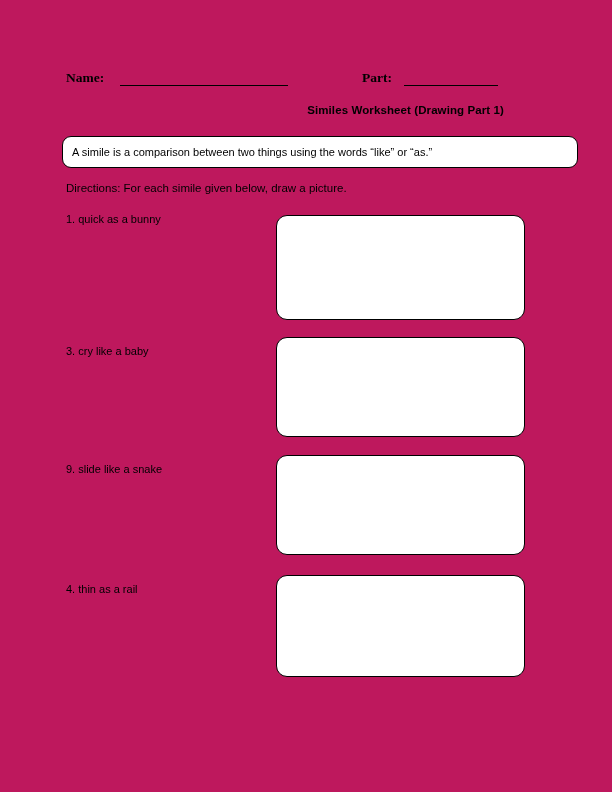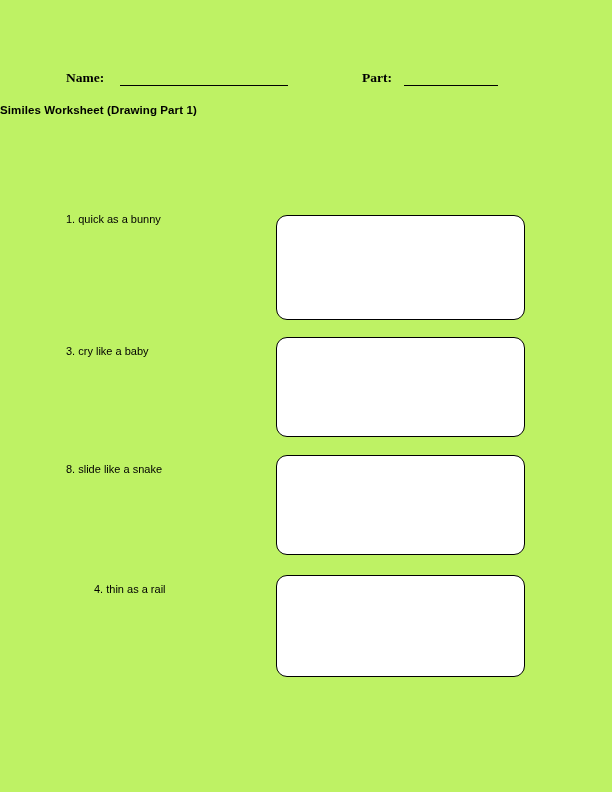--- a/index.html
+++ b/index.html
@@ -9,21 +9,21 @@
   }
   body {
     font-family: "Liberation Sans", sans-serif;
     color: #000000;
     -webkit-font-smoothing: none;
   }
   #page {
     position: relative;
     width: 612px;
     height: 792px;
-    background: #bef264;
+    background: #be185d;
     overflow: hidden;
   }
 
   
   .hdr-label {
     position: absolute;
     font-family: "Liberation Serif", serif;
     font-weight: bold;
     font-size: 13.5px;
     line-height: 1;
@@ -39,21 +39,21 @@
   }
   #name-rule { left: 120px; top: 85px; width: 168px; }
   #date-rule { left: 404px; top: 85px; width: 94px; }
 
   
   #worksheet-title {
     position: absolute;
     left: 0;
     top: 104px;
     width: 504px;
-    text-align: left;
+    text-align: right;
     font-family: "Liberation Sans", sans-serif;
     font-weight: bold;
     font-size: 11.5px;
     letter-spacing: 0.1px;
     white-space: nowrap;
   }
 
   
   #definition-box {
     position: absolute;
@@ -103,43 +103,47 @@
 
   #prompt-label-1 { top: 213px; }
   #draw-box-1 { top: 215px; height: 105px; }
 
   #prompt-label-2 { top: 345px; }
   #draw-box-2 { top: 337px; height: 100px; }
 
   #prompt-label-3 { top: 463px; }
   #draw-box-3 { top: 455px; height: 100px; }
 
-  #prompt-label-4 { top: 583px; margin-left: 28px; }
+  #prompt-label-4 { top: 583px; }
   #draw-box-4 { top: 575px; height: 102px; }
 </style>
 </head>
 <body>
 
 <div id="page">
 
   <div class="hdr-label" id="name-label">Name:</div>
   <div class="blank-rule" id="name-rule"></div>
 
   <div class="hdr-label" id="date-label">Part:</div>
   <div class="blank-rule" id="date-rule"></div>
 
   <div id="worksheet-title">Similes Worksheet (Drawing Part 1)</div>
 
+  <div id="definition-box">
+    <div id="definition-text">A simile is a comparison between two things using the words “like” or “as.”</div>
+  </div>
 
+  <div id="directions-text">Directions: For each simile given below, draw a picture.</div>
 
   <div class="prompt-label" id="prompt-label-1">1. quick as a bunny</div>
   <div class="draw-box" id="draw-box-1"></div>
 
   <div class="prompt-label" id="prompt-label-2">3. cry like a baby</div>
   <div class="draw-box" id="draw-box-2"></div>
 
-  <div class="prompt-label" id="prompt-label-3">8. slide like a snake</div>
+  <div class="prompt-label" id="prompt-label-3">9. slide like a snake</div>
   <div class="draw-box" id="draw-box-3"></div>
 
   <div class="prompt-label" id="prompt-label-4">4. thin as a rail</div>
   <div class="draw-box" id="draw-box-4"></div>
 
 </div>
 
 </body></html>

